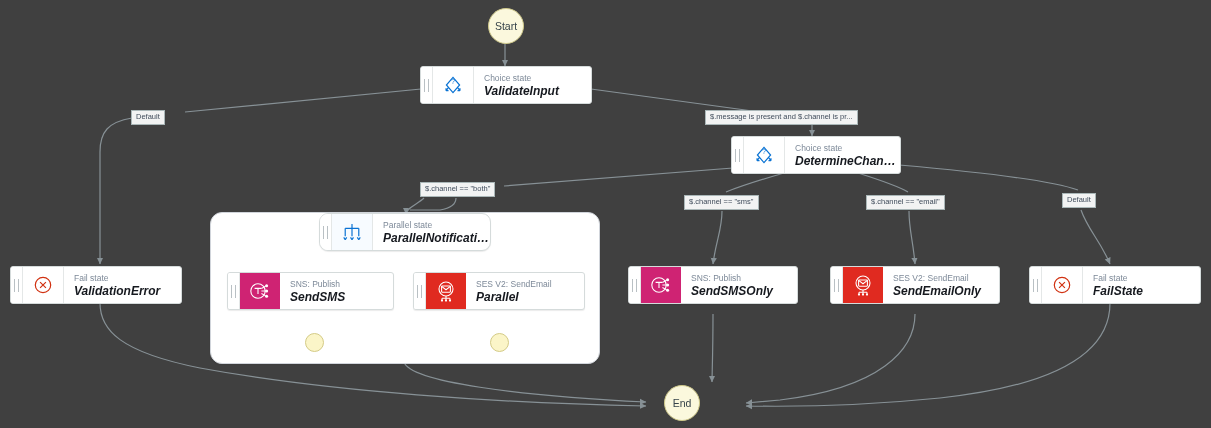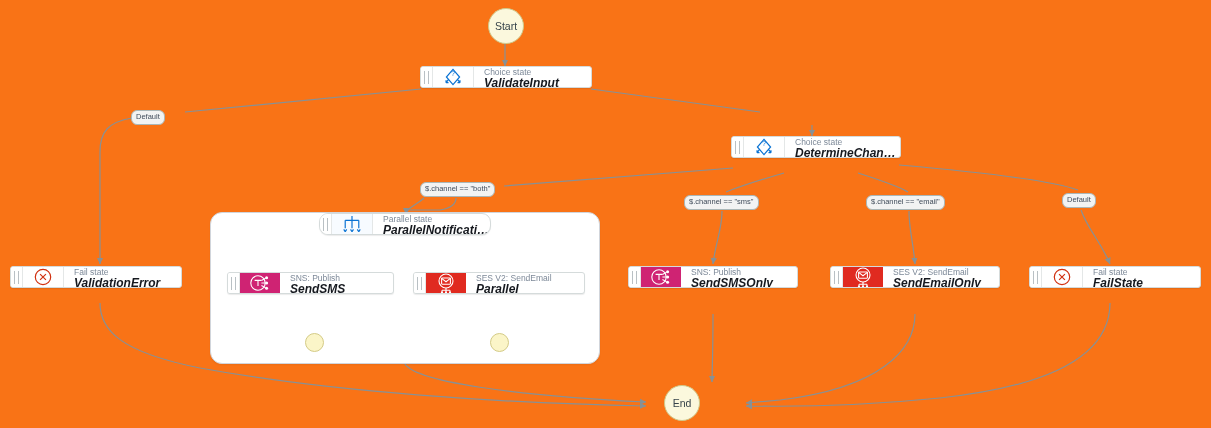--- a/index.html
+++ b/index.html
@@ -5,21 +5,21 @@
   html, body {
     margin: 0;
     padding: 0;
     background: #ffffff;
     font-family: "Liberation Sans", sans-serif;
   }
   #canvas {
     position: relative;
     width: 1211px;
     height: 428px;
-    background: #f97316;
+    background: #404040;
     overflow: hidden;
   }
   #edges {
     position: absolute;
     left: 0;
     top: 0;
     width: 1211px;
     height: 428px;
     pointer-events: none;
   }
@@ -57,21 +57,21 @@
     width: 17px;
     height: 17px;
     border-radius: 50%;
     background: #fbf5c8;
     border: 1px solid #d4cb86;
   }
 
   
   .node {
     position: absolute;
-    height: 22px;
+    height: 38px;
     background: #ffffff;
     border: 1px solid #d5dbdb;
     border-radius: 3px;
     display: flex;
     align-items: stretch;
     box-shadow: 0 1px 1px rgba(0,0,0,0.08);
     box-sizing: border-box;
     overflow: hidden;
     justify-content: space-between;
   }
@@ -127,21 +127,21 @@
     overflow: hidden;
     text-overflow: ellipsis;
     font-style: italic;
   }
 
   
   .edge-label {
     position: absolute;
     background: #f2f3f3;
     border: 1px solid #aab7b8;
-    border-radius: 6px;
+    border-radius: 0;
     font-size: 7.5px;
     color: #414d5c;
     padding: 1px 4px 2px 4px;
     line-height: 10px;
     white-space: nowrap;
     font-family: "Liberation Sans", sans-serif;
     box-sizing: border-box;
   }
 </style>
 </head>
@@ -380,20 +380,21 @@
       </svg>
     </div>
     <div class="labels">
       <div class="label-type">Fail state</div>
       <div class="label-name">FailState</div>
     </div>
   </div>
 
   <div class="edge-label" style="left:131px; top:110px;">Default</div>
 
+  <div class="edge-label" style="left:705px; top:110px;">$.message is present and $.channel is pr...</div>
 
   <div class="edge-label" style="left:420px; top:182px;">$.channel == "both"</div>
 
   <div class="edge-label" style="left:684px; top:195px;">$.channel == "sms"</div>
 
   <div class="edge-label" style="left:866px; top:195px;">$.channel == "email"</div>
 
   <div class="edge-label" style="left:1062px; top:193px;">Default</div>
 
 </div>

